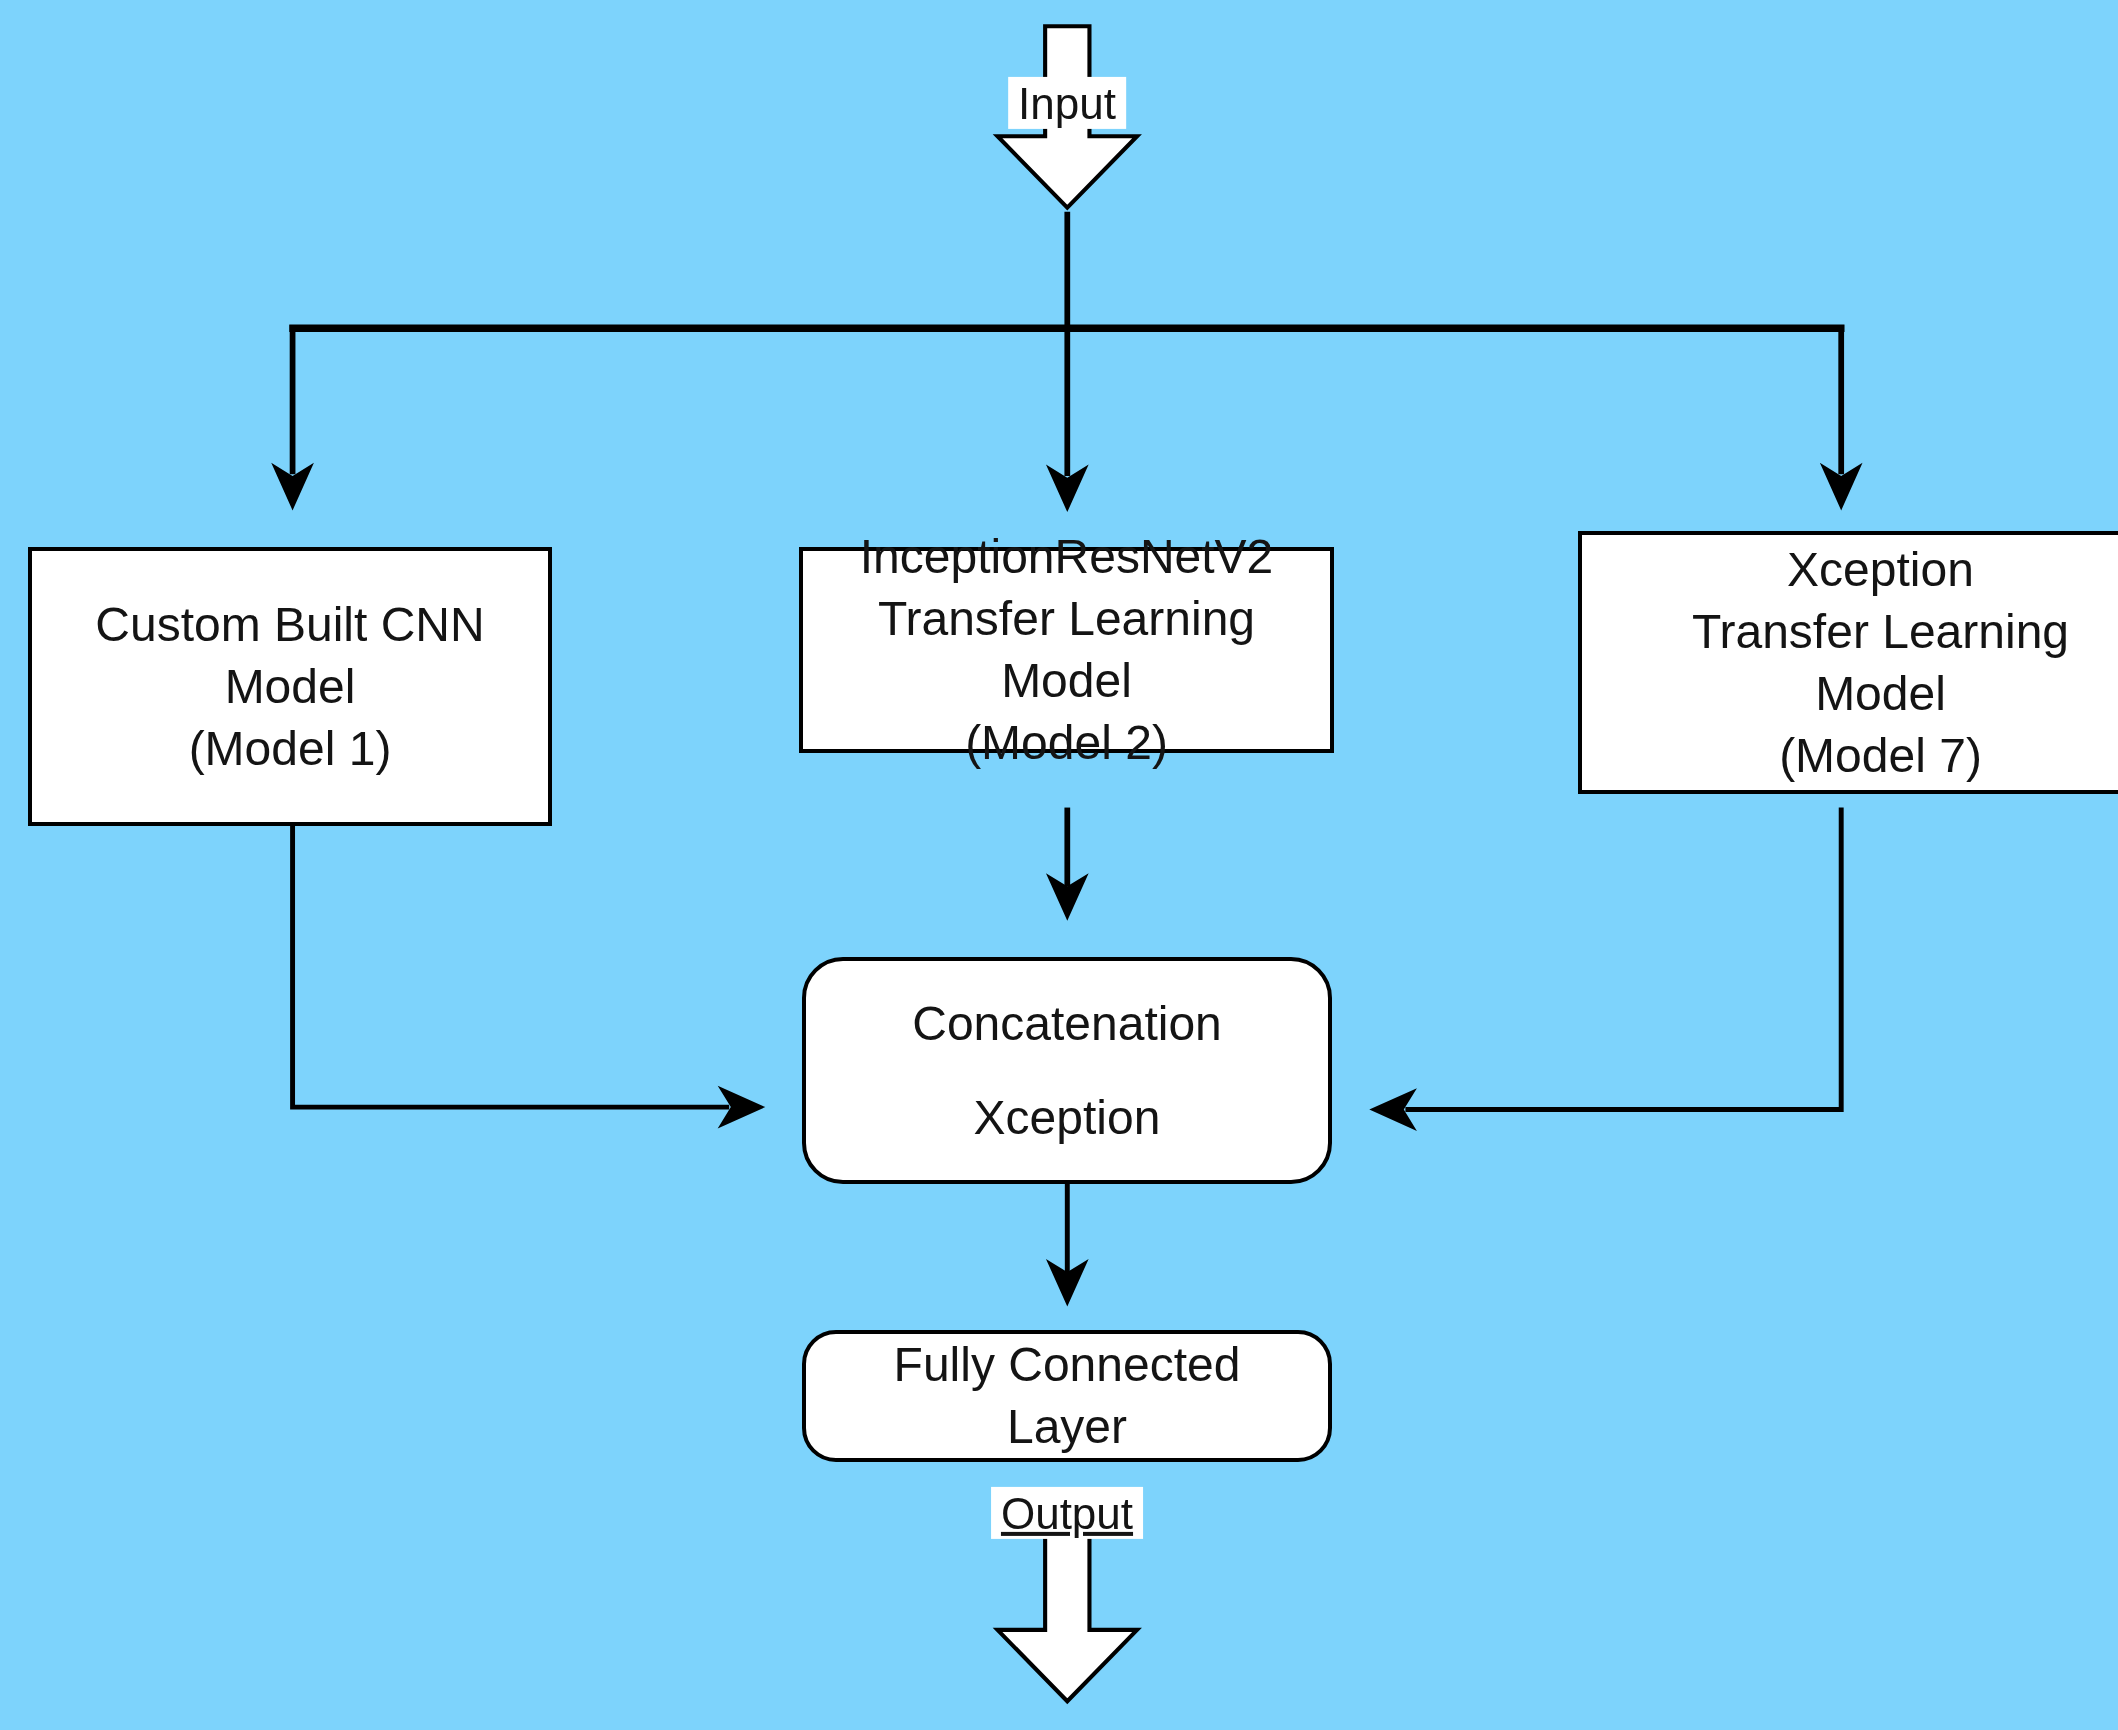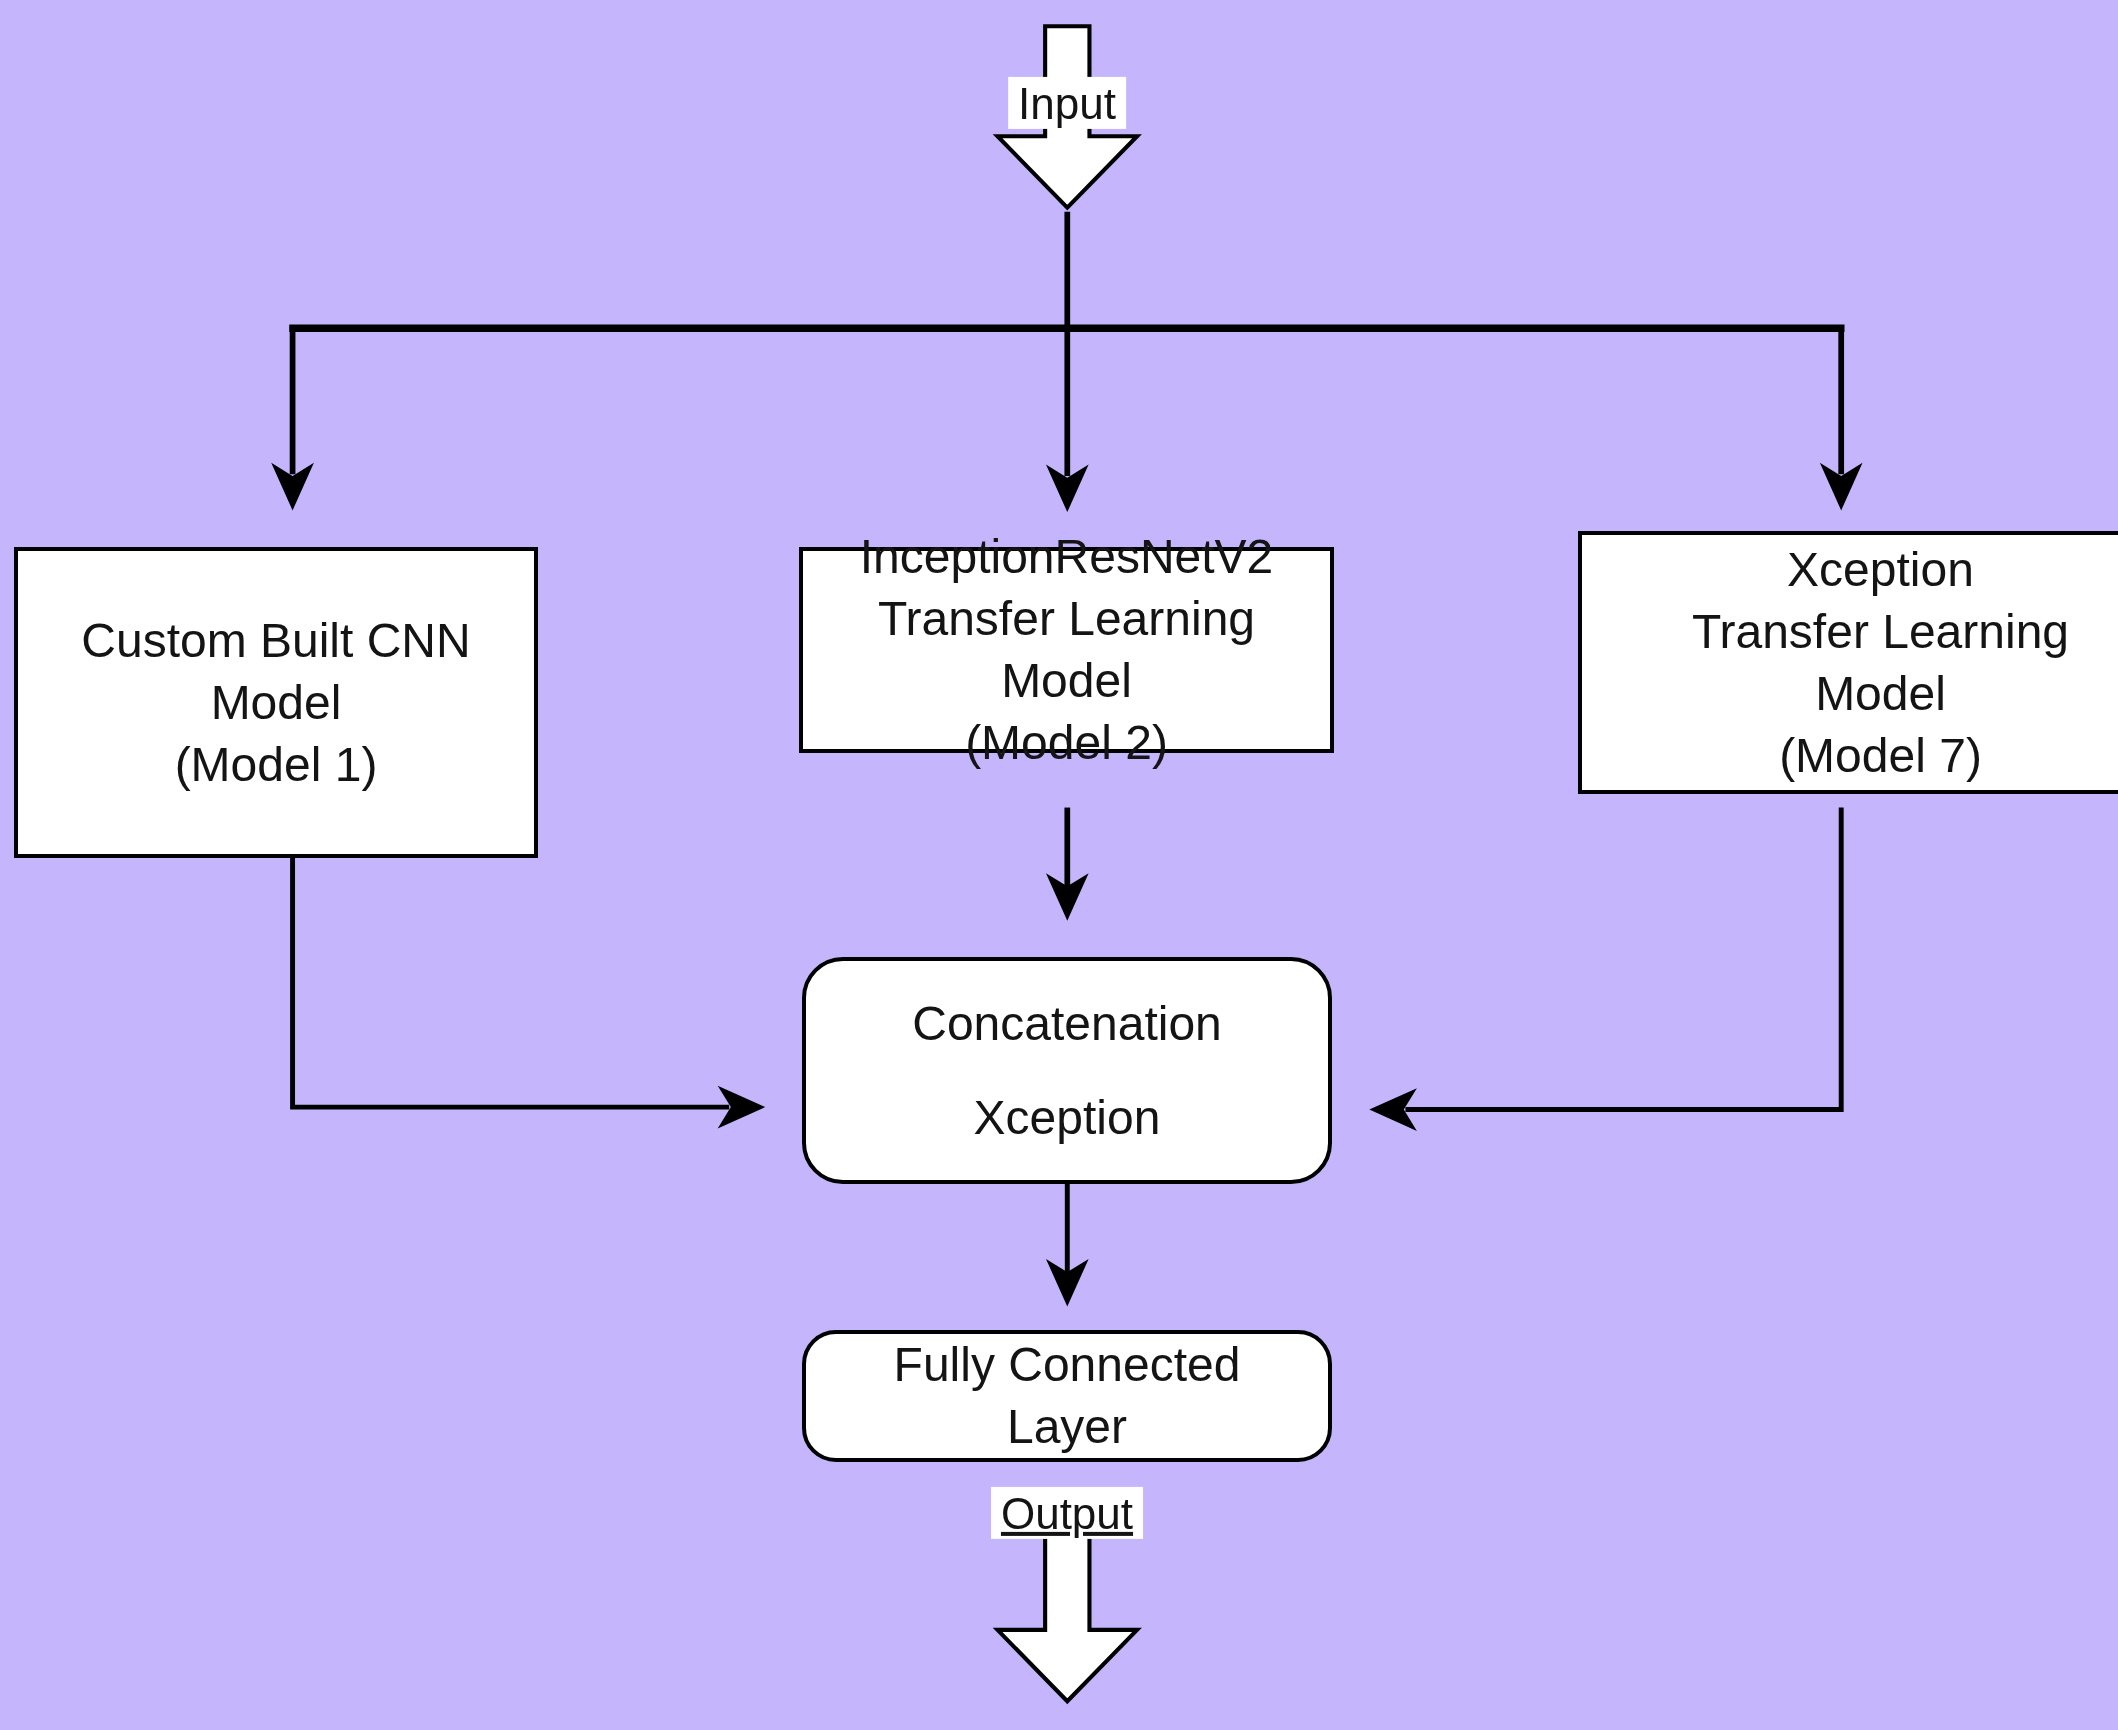--- a/index.html
+++ b/index.html
@@ -1,20 +1,20 @@
 <!DOCTYPE html>
 <html style="font-size:13px"><head>
 <meta charset="utf-8">
 <style>
   html, body { margin: 0; padding: 0; background: #ffffff; }
   .canvas {
     position: relative;
     width: 2119px;
     height: 1730px;
-    background: #c4b5fd;
+    background: #7dd3fc;
     font-family: "Liberation Sans", sans-serif;
     color: #141414;
     overflow: hidden;
   }
   svg.connectors {
     position: absolute;
     left: 0; top: 0;
     width: 2119px; height: 1730px;
   }
   .node {
@@ -77,21 +77,21 @@
 
     <path d="M1300,984 V1080" fill="none" stroke="#000000" stroke-width="7"></path>
     <polygon fill="#000000" points="1300,1122 1274,1064 1300,1080 1326,1064"></polygon>
 
     <path d="M1300,1442 V1550" fill="none" stroke="#000000" stroke-width="6"></path>
     <polygon fill="#000000" points="1300,1592 1274,1534 1300,1550 1326,1534"></polygon>
   </svg>
 
   <div class="flow-label" style="left:1067px; top:103px;">Input</div>
 
-  <div class="node" style="left:14px; top:547px; width:524px; height:311px;">
+  <div class="node" style="left:28px; top:547px; width:524px; height:279px;">
     <span class="line">Custom Built CNN</span>
     <span class="line">Model</span>
     <span class="line">(Model 1)</span>
   </div>
 
   <div class="node" style="left:799px; top:547px; width:535px; height:206px;">
     <span class="line">InceptionResNetV2</span>
     <span class="line">Transfer Learning</span>
     <span class="line">Model</span>
     <span class="line">(Model 2)</span>

